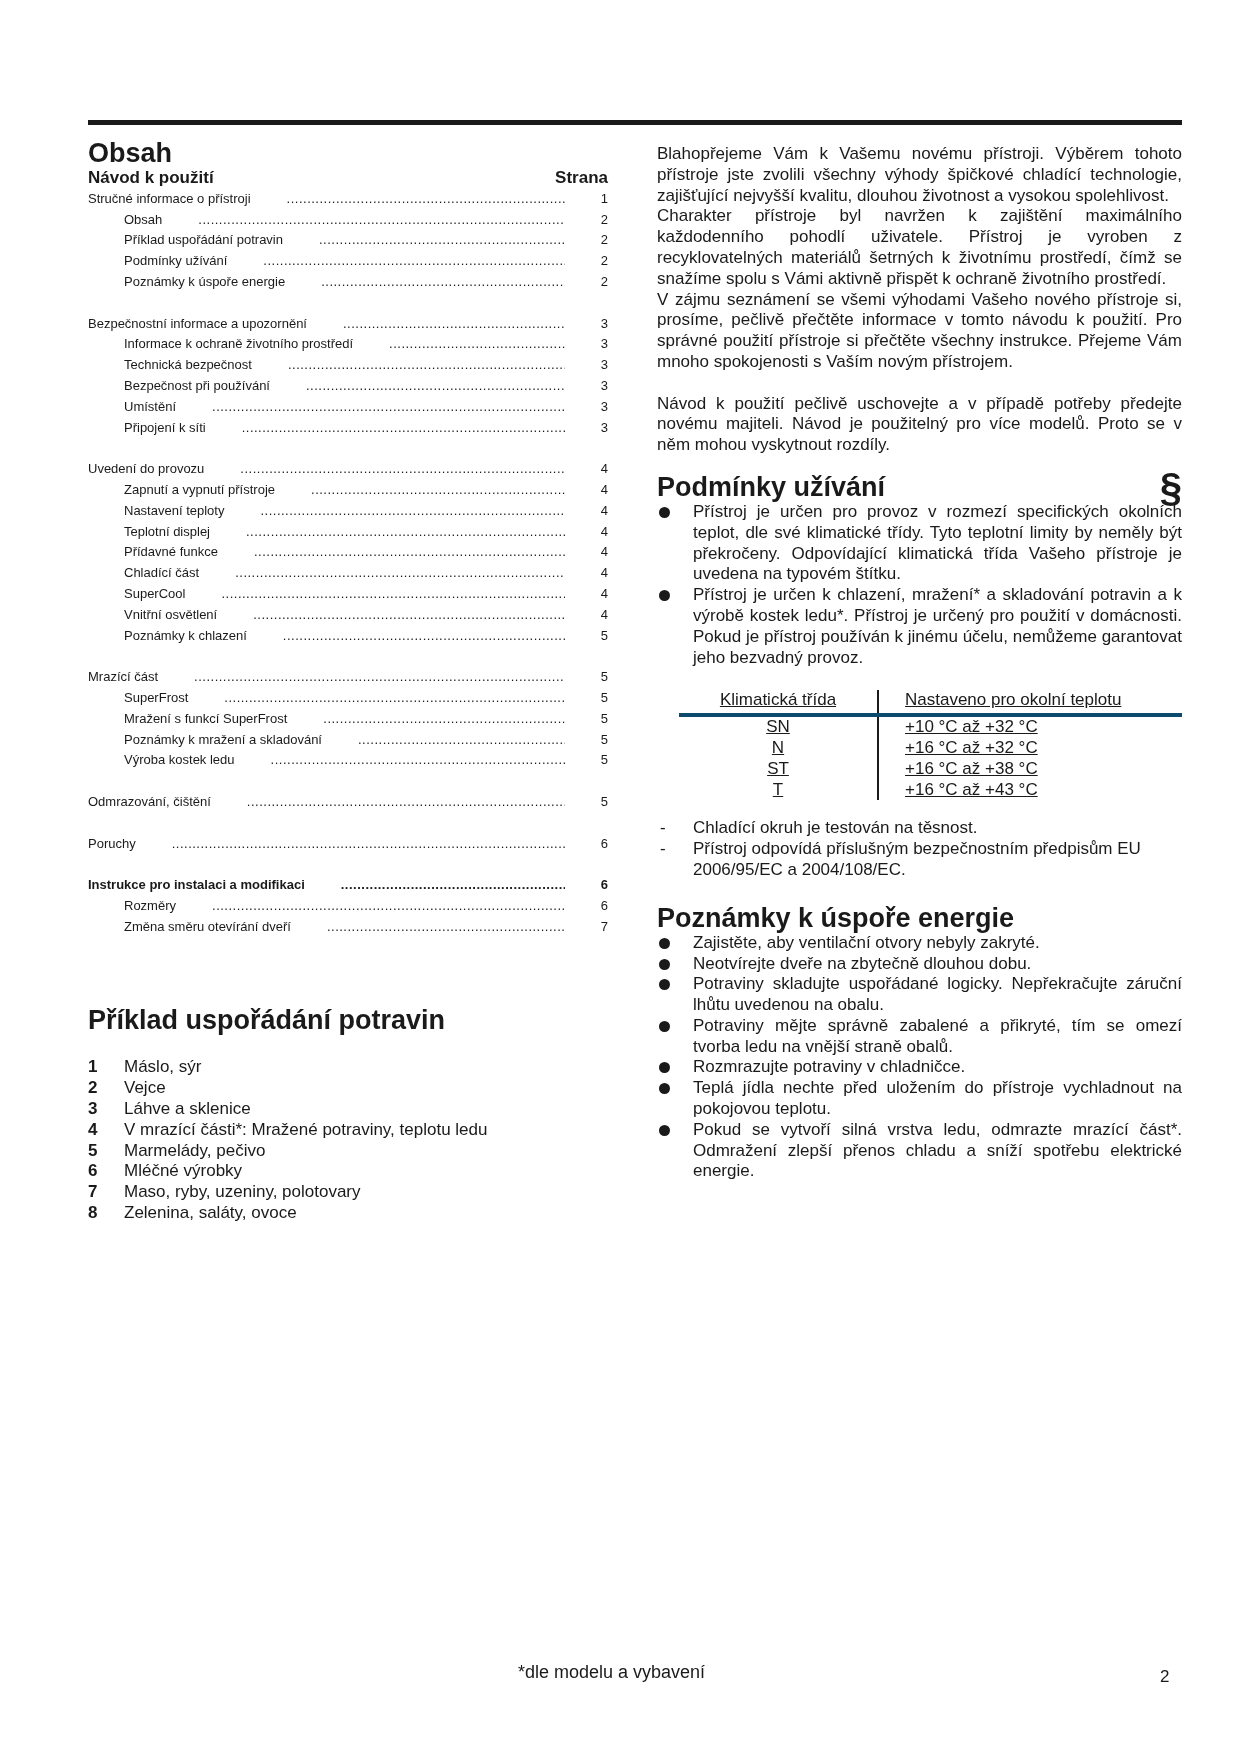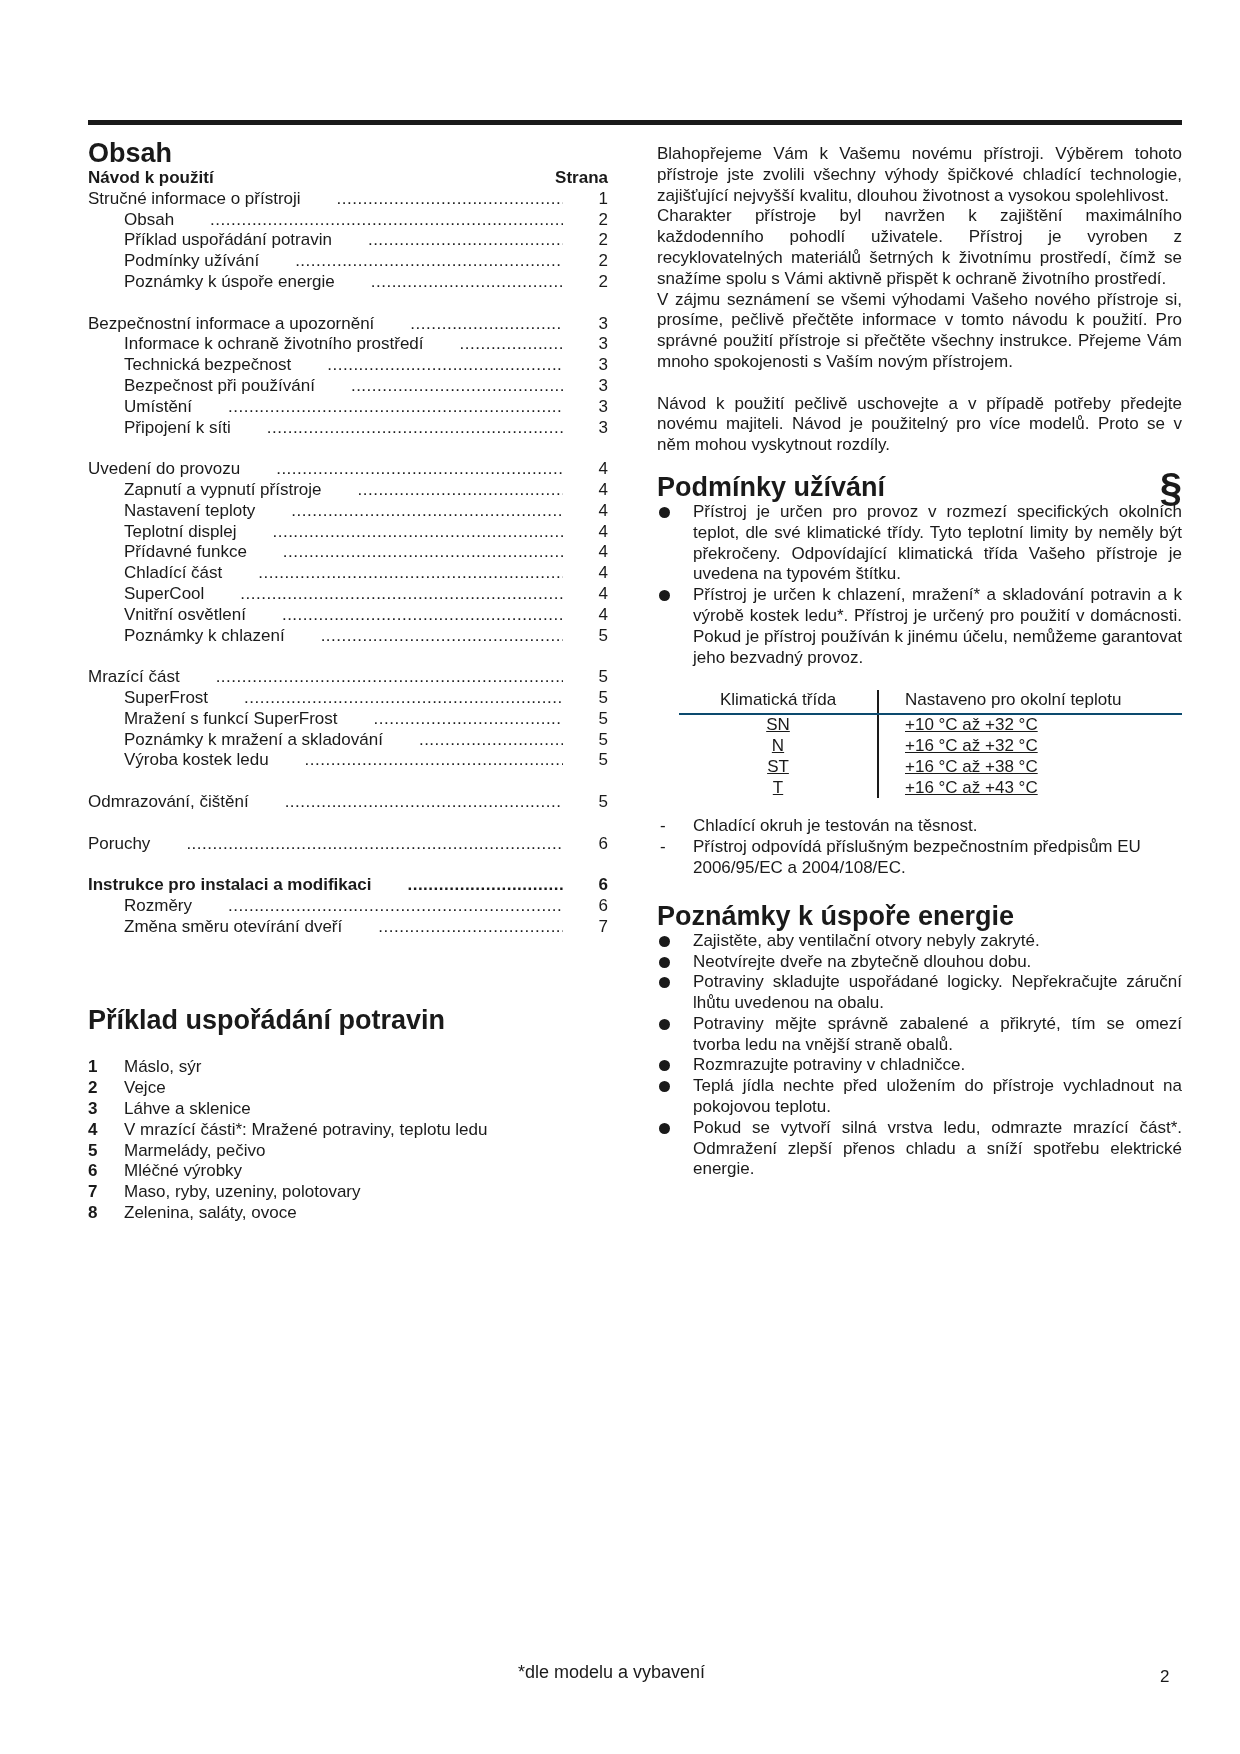--- a/index.html
+++ b/index.html
@@ -10,21 +10,21 @@
   .rule {
     position: absolute; left: 88px; top: 120px; width: 1094px; height: 5px;
     background: #1a1a1a;
   }
   .col-left { position: absolute; left: 88px; top: 138px; width: 520px; }
   .col-right { position: absolute; left: 657px; top: 144px; width: 525px; }
 
   .h1 { font-size: 27px; font-weight: bold; line-height: 30px; margin: 0; }
   .h2 { font-size: 27px; font-weight: bold; line-height: 30px; margin: 0; }
   .toc-head { display: flex; justify-content: space-between; font-weight: bold; font-size: 17px; line-height: 20.8px; }
-  .toc-row { display: flex; font-size: 17px; line-height: 20.8px; white-space: nowrap; gap: 36px; }
+  .toc-row { display: flex; font-size: 13px; line-height: 20.8px; white-space: nowrap; gap: 36px; }
   .toc-row.indent { padding-left: 36px; }
   .toc-row.bold { font-weight: bold; }
   .toc-row .t { flex: 0 0 auto; }
   .toc-row .dots { flex: 1 1 auto; overflow: hidden; letter-spacing: 0.5px; }
   .toc-row .dots::before { content: "...................................................................................................................................................................................."; }
   .toc-row .p { flex: 0 0 auto; }
   .gap { height: 20.8px; }
 
   .num-list { margin-top: 22px; font-size: 17px; line-height: 20.8px; }
   .num-item { display: flex; }
@@ -38,21 +38,21 @@
   .bullets .dot {
     position: absolute; left: 2px; top: 5px; width: 11px; height: 11px; border-radius: 50%; background: #1a1a1a;
   }
   .dash-list { margin: 18px 0 0 0; padding: 0; list-style: none; font-size: 17px; line-height: 20.8px; }
   .dash-list li { position: relative; padding-left: 36px; }
   .dash-list .dash { position: absolute; left: 3px; top: 0; }
 
   table.climate {
     margin: 22px 0 0 22px; border-collapse: collapse; font-size: 17px; line-height: 20.8px; width: 503px;
   }
-  table.climate th { font-weight: normal; padding: 0 0 2px 0; border-bottom: 2px solid #0c4a6e; }
+  table.climate th { font-weight: normal; padding: 0 0 2px 0; border-bottom: 4px solid #0c4a6e; text-decoration: underline; }
   table.climate th.c1, table.climate td.c1 { text-align: center; width: 198px; border-right: 2px solid #1a1a1a; }
   table.climate th.c2, table.climate td.c2 { text-align: left; padding-left: 26px; }
   table.climate td { padding: 0; text-decoration: underline; }
 
   .footnote { position: absolute; left: 518px; top: 1662px; font-size: 18px; }
   .page-num { position: absolute; left: 1160px; top: 1667px; font-size: 17px; }
 </style>
 </head>
 <body>
 

